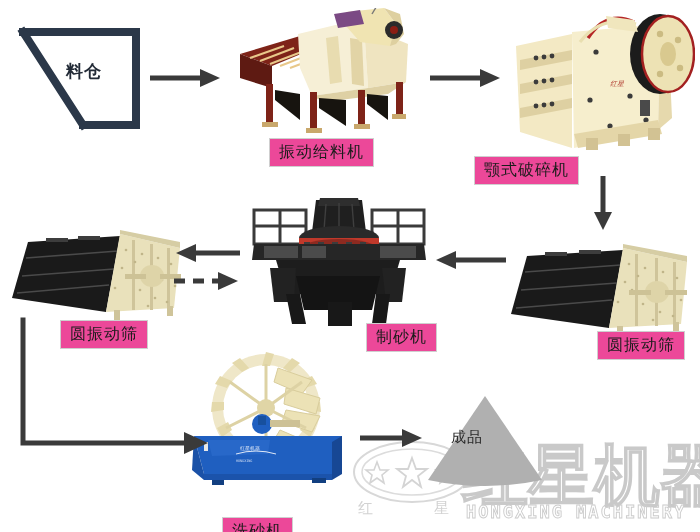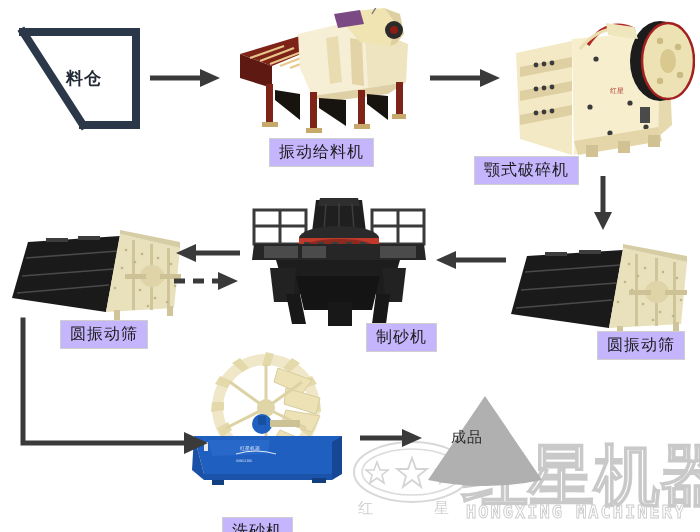--- a/index.html
+++ b/index.html
@@ -15,21 +15,21 @@
     width: 700px;
     height: 532px;
     background: #ffffff;
     overflow: hidden;
   }
 
   
   .caption {
     position: absolute;
     border: 1px solid #cfcfcf;
-    background: #c4b5fd;
+    background: #ec4899;
     color: #1c1c1c;
     font-size: 16px;
     line-height: 1;
     padding: 5px 9px 6px 9px;
     white-space: nowrap;
     letter-spacing: 1px;
     font-family: "DejaVu Sans", "Liberation Sans", sans-serif;
     z-index: 30;
   }
 
@@ -113,21 +113,21 @@
   </div>
 
   <div class="hopper" style="left:14px; top:26px;">
     <svg width="130" height="108" viewBox="0 0 130 108">
       <polyline points="9,6 122,6" fill="none" stroke="#2b3849" stroke-width="8" stroke-linecap="square"></polyline>
       <polyline points="9,6 69,99" fill="none" stroke="#2b3849" stroke-width="8" stroke-linecap="square"></polyline>
       <polyline points="69,99 122,99" fill="none" stroke="#2b3849" stroke-width="8" stroke-linecap="square"></polyline>
       <polyline points="122,6 122,99" fill="none" stroke="#2b3849" stroke-width="8" stroke-linecap="square"></polyline>
     </svg>
   </div>
-  <div class="hopper-label" style="left:66px; top:67px;">料仓</div>
+  <div class="hopper-label" style="left:66px; top:60px;">料仓</div>
 
   <div class="arrow" style="left:150px; top:67px;">
     <svg width="72" height="22" viewBox="0 0 72 22">
       <line x1="0" y1="11" x2="54" y2="11" stroke="#3a3a3a" stroke-width="5"></line>
       <polygon points="50,2 70,11 50,20" fill="#3a3a3a"></polygon>
     </svg>
   </div>
 
   <div class="machine" style="left:238px; top:8px;">
     <svg width="180" height="125" viewBox="0 0 180 125">
@@ -176,21 +176,21 @@
   </div>
   <div class="caption" style="left:269px; top:138px;">振动给料机</div>
 
   <div class="arrow" style="left:430px; top:67px;">
     <svg width="72" height="22" viewBox="0 0 72 22">
       <line x1="0" y1="11" x2="54" y2="11" stroke="#3a3a3a" stroke-width="5"></line>
       <polygon points="50,2 70,11 50,20" fill="#3a3a3a"></polygon>
     </svg>
   </div>
 
-  <div class="machine" style="left:510px; top:15px;">
+  <div class="machine" style="left:510px; top:8px;font-style:italic;">
     <svg width="185" height="152" viewBox="0 0 185 152">
 
       <polygon points="6,38 62,26 62,140 10,124" fill="#f3e9c4"></polygon>
       <g fill="#ded0a2">
         <polygon points="10,52 62,42 62,52 10,62"></polygon>
         <polygon points="10,76 62,66 62,76 10,86"></polygon>
         <polygon points="10,100 62,90 62,100 10,110"></polygon>
       </g>
       <g fill="#3b3b3b">
         <circle cx="26" cy="50" r="2.4"></circle>

